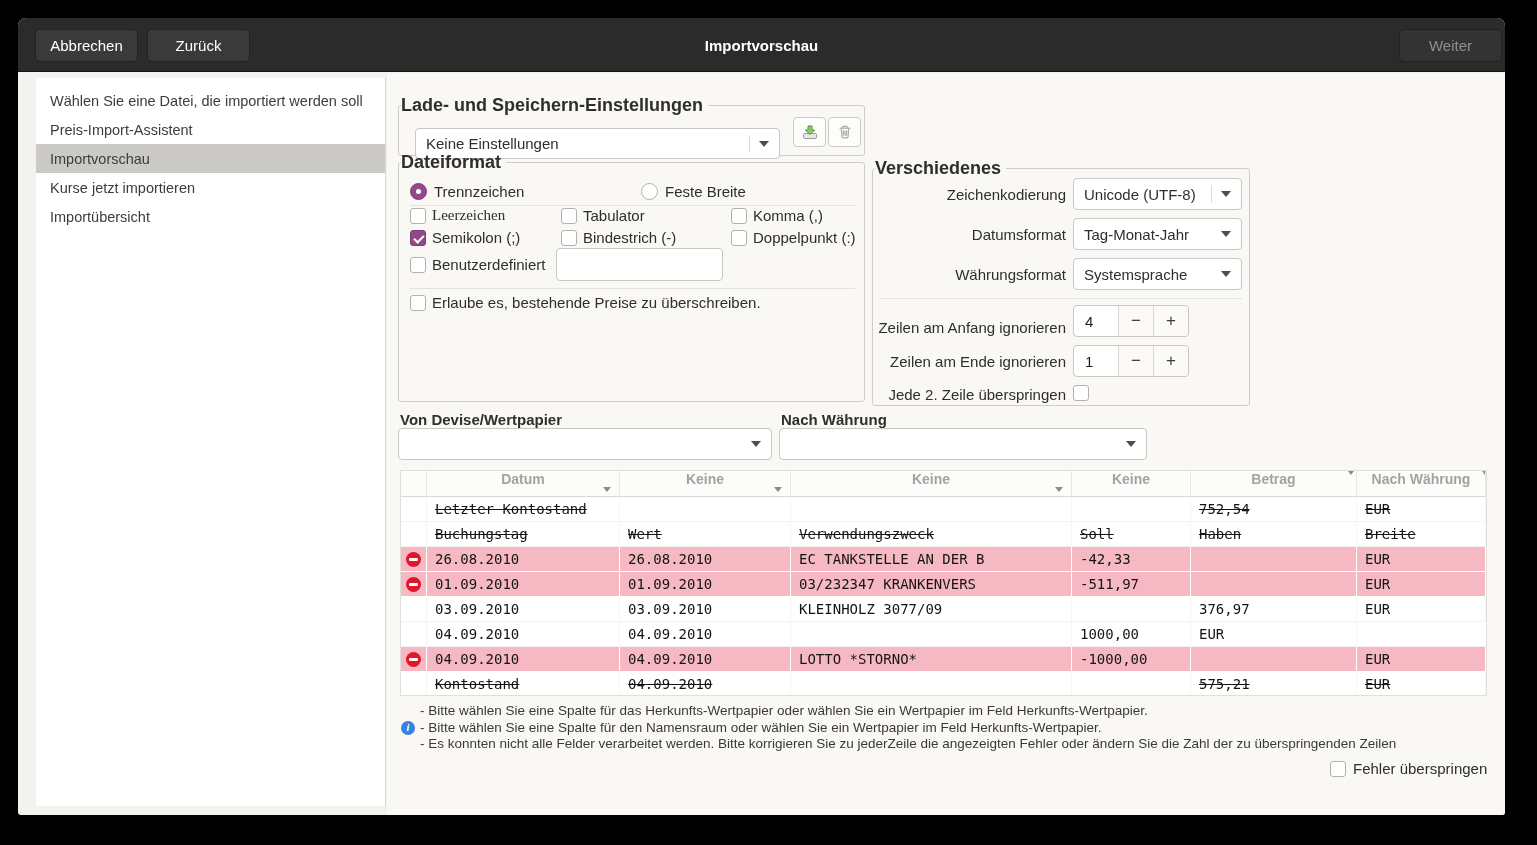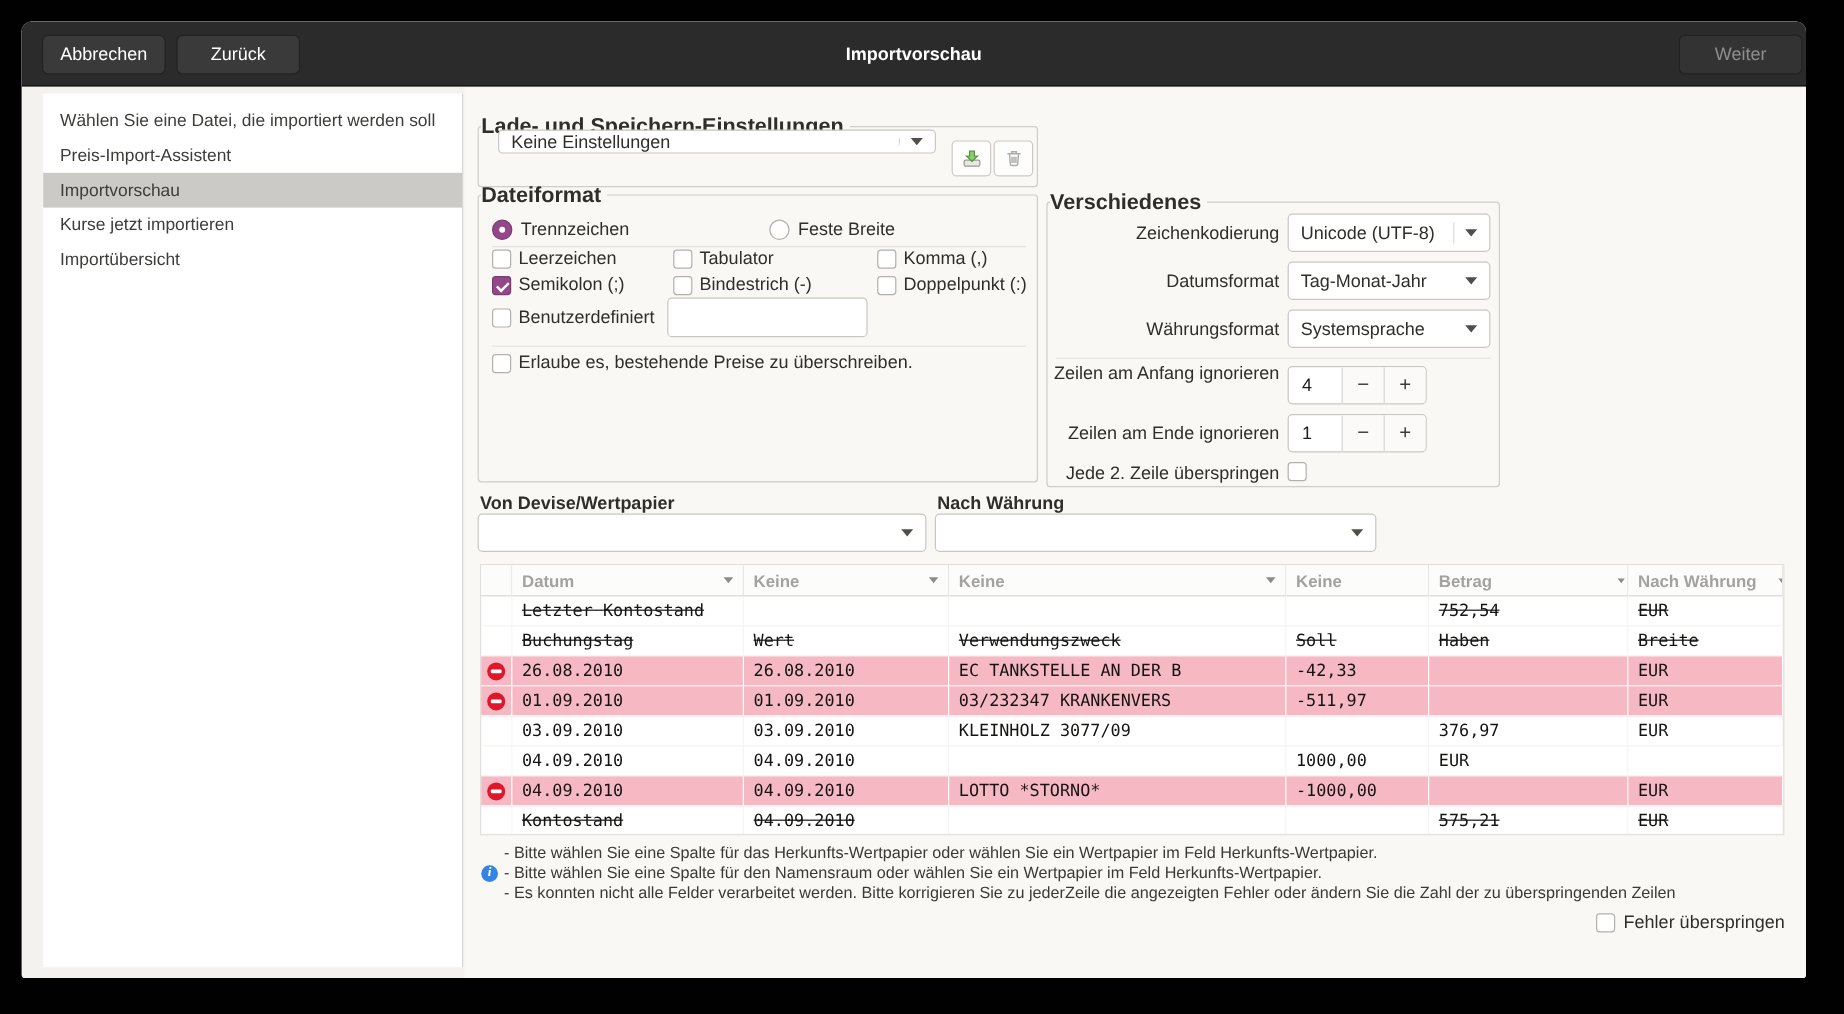--- a/index.html
+++ b/index.html
@@ -50,21 +50,21 @@
   .radio.on { background:#92488a; border-color:#7c3d75; }
   .radio.on::after { content:""; position:absolute; left:5px; top:5px; width:5px; height:5px; border-radius:50%; background:#fff; }
   
   .spin { position:absolute; display:flex; background:#fff; border:1px solid #c9c7c2; border-radius:4px; overflow:hidden; }
   .spin .sval { width:44px; display:flex; align-items:center; padding-left:11px; font-size:15px; color:#1e1d1b; }
   .spin .sbtn { width:35px; border-left:1px solid #d8d7d3; display:flex; align-items:center; justify-content:center; font-size:17px; color:#3c3b38; background:#fbfaf8; }
   
   .ptable { position:absolute; left:382px; top:452px; width:1087px; background:#fff; border:1px solid #e0dfdb; font-family:"DejaVu Sans Mono","Liberation Mono",monospace; font-size:14px; color:#141413; }
   .trow, .thead { display:grid; grid-template-columns:26px 193px 171px 281px 119px 166px 129px; }
   .thead { height:26px; }
-  .th { background:#fcfcfb; border-right:1px solid #e8e7e3; border-bottom:1px solid #d9d8d4; display:flex; align-items:center; padding:0 8px; color:#a3a2a0; font-family:"Liberation Sans",sans-serif; font-size:14px; font-weight:bold; overflow:hidden; position:relative; }
+  .th { background:#fcfcfb; border-right:1px solid #e8e7e3; border-bottom:1px solid #d9d8d4; display:flex; align-items:center; padding:0 8px; color:#a3a2a0; font-family:"Liberation Sans",sans-serif; font-size:14px; font-weight:bold; overflow:hidden; position:relative;flex-direction:column; }
   .th .tharrow { margin-left:auto; width:0; height:0; border-left:4.5px solid transparent; border-right:4.5px solid transparent; border-top:5px solid #8d8c89; }
   .th .tharrow.small { border-left-width:3.5px; border-right-width:3.5px; border-top-width:4px; position:absolute; right:2px; }
   .th .tharrow.clipped { position:absolute; right:-3px; }
   .trow { height:25px; border-bottom:1px solid #f4f3f1; }
   .trow:last-child { height:23px; border-bottom:none; }
   .td { display:flex; align-items:center; padding:0 8px; border-right:1px solid rgba(0,0,0,0.04); white-space:nowrap; overflow:hidden; }
   .td.icon-cell { justify-content:center; padding:0; }
   .trow.error { background:#f6b9c3; border-bottom-color:#fff; }
   .trow.error .td { border-right-color:#fff; }
   .trow.skipped .td { text-decoration:line-through; }
@@ -99,21 +99,21 @@
       <div class="side-item">Wählen Sie eine Datei, die importiert werden soll</div>
       <div class="side-item">Preis-Import-Assistent</div>
       <div class="side-item active">Importvorschau</div>
       <div class="side-item">Kurse jetzt importieren</div>
       <div class="side-item">Importübersicht</div>
     </div>
 
     <fieldset class="frame" style="left:380px;top:77px;width:467px;height:61px;">
       <legend>Lade- und Speichern-Einstellungen</legend>
     </fieldset>
-    <div class="combo" style="left:397px;top:90px;width:365px;height:20px;">
+    <div class="combo" style="left:397px;top:110px;width:365px;height:31px;">
       <span>Keine Einstellungen</span>
       <span class="spacer"></span>
       <span class="vsep"></span>
       <span class="arrow-down"></span>
     </div>
     <div class="icon-btn" style="left:775px;top:99px;">
       <span>
         <svg width="16" height="16" viewBox="0 0 16 16">
           <rect x="1.5" y="9.5" width="13" height="5" rx="1" fill="#e8e7e4" stroke="#9a9995" stroke-width="1"></rect>
           <path d="M6 2 h4 v4 h2.6 L8 10.6 3.4 6 H6 Z" fill="#8ace6e" stroke="#54953c" stroke-width="1"></path>
@@ -134,21 +134,21 @@
     <fieldset class="frame" style="left:380px;top:134px;width:467px;height:250px;">
       <legend>Dateiformat</legend>
     </fieldset>
     <span class="radio on" style="left:392px;top:165px;"></span>
     <span class="flabel" style="left:416px;top:165px;">Trennzeichen</span>
     <span class="radio" style="left:623px;top:165px;"></span>
     <span class="flabel" style="left:647px;top:165px;">Feste Breite</span>
     <div class="hline" style="left:392px;top:187px;width:445px;"></div>
 
     <span class="cb" style="left:392px;top:190px;"></span>
-    <span class="flabel" style="left:414px;top:189px;">Leerzeichen</span>
+    <span class="flabel" style="left:414px;top:189px;font-family:Liberation Serif, serif;">Leerzeichen</span>
     <span class="cb" style="left:543px;top:190px;"></span>
     <span class="flabel" style="left:565px;top:189px;">Tabulator</span>
     <span class="cb" style="left:713px;top:190px;"></span>
     <span class="flabel" style="left:735px;top:189px;">Komma (,)</span>
 
     <span class="cb on" style="left:392px;top:212px;"></span>
     <span class="flabel" style="left:414px;top:211px;">Semikolon (;)</span>
     <span class="cb" style="left:543px;top:212px;"></span>
     <span class="flabel" style="left:565px;top:211px;">Bindestrich (-)</span>
     <span class="cb" style="left:713px;top:212px;"></span>
@@ -179,21 +179,21 @@
       <span class="arrow-down"></span>
     </div>
     <span class="rlabel" style="left:848px;top:248px;width:200px;">Währungsformat</span>
     <div class="combo" style="left:1055px;top:240px;width:169px;height:32px;">
       <span>Systemsprache</span>
       <span class="spacer"></span>
       <span class="arrow-down"></span>
     </div>
     <div class="hline" style="left:862px;top:280px;width:362px;"></div>
 
-    <span class="rlabel" style="left:818px;top:285px;width:230px;text-align:right;">Zeilen am Anfang ignorieren</span>
+    <span class="rlabel" style="left:818px;top:301px;width:230px;text-align:right;">Zeilen am Anfang ignorieren</span>
     <div class="spin" style="left:1055px;top:287px;width:116px;height:32px;">
       <span class="sval">4</span>
       <span class="sbtn">−</span>
       <span class="sbtn">+</span>
     </div>
     <span class="rlabel" style="left:818px;top:335px;width:230px;">Zeilen am Ende ignorieren</span>
     <div class="spin" style="left:1055px;top:327px;width:116px;height:32px;">
       <span class="sval">1</span>
       <span class="sbtn">−</span>
       <span class="sbtn">+</span>

